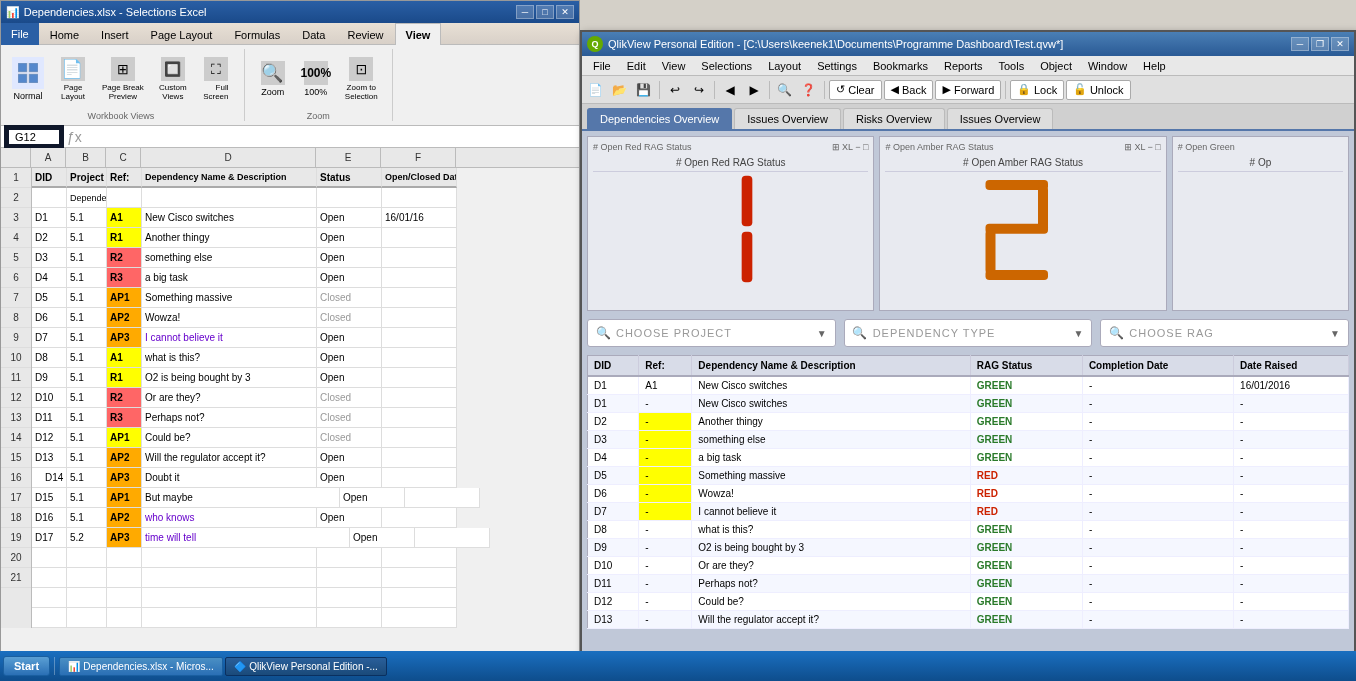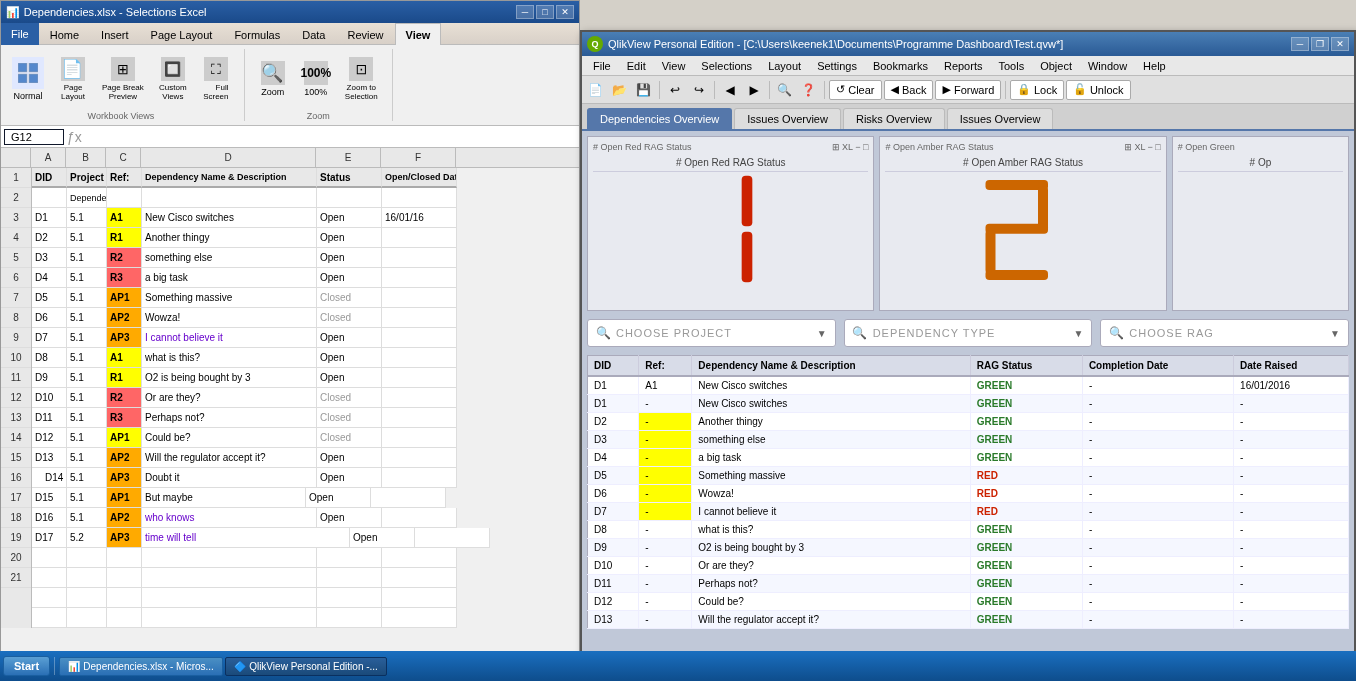--- a/index.html
+++ b/index.html
@@ -23,21 +23,21 @@
     .ribbon-group { display: flex; flex-direction: column; align-items: flex-start; border-right: 1px solid #ccc; padding-right: 8px; margin-right: 3px; }
     .ribbon-group-items { display: flex; gap: 3px; flex: 1; align-items: center; }
     .ribbon-group-label { font-size: 9px; color: #666; text-align: center; width: 100%; margin-top: 2px; }
     .ribbon-btn { display: flex; flex-direction: column; align-items: center; padding: 3px 5px; cursor: pointer; border: 1px solid transparent; border-radius: 2px; min-width: 40px; font-size: 9px; background: none; }
     .ribbon-btn-icon { width: 24px; height: 24px; background: #ccc; margin-bottom: 2px; display: flex; align-items: center; justify-content: center; font-size: 14px; }
     .ribbon-checkbox { display: flex; align-items: center; gap: 3px; font-size: 11px; padding: 1px 0; }
     .ribbon-checkbox input { width: 12px; height: 12px; }
 
     
     .formula-bar { display: flex; align-items: center; height: 22px; border-bottom: 1px solid #bbb; background: white; padding: 0 3px; gap: 3px; }
-    .cell-ref { border: 1px solid #0f172a; padding: 1px 6px; width: 60px; font-size: 11px; }
+    .cell-ref { border: 5px solid #0f172a; padding: 1px 6px; width: 60px; font-size: 11px; }
     .formula-divider { color: #999; font-size: 14px; text-align: right; }
     .formula-input { flex: 1; border: none; outline: none; font-size: 11px; }
 
     
     .spreadsheet { overflow: hidden; }
     .col-headers { display: flex; background: #e8e8e8; border-bottom: 1px solid #bbb; height: 20px; }
     .col-header { border-right: 1px solid #bbb; display: flex; align-items: center; justify-content: center; font-size: 10px; color: #333; background: #e8e8e8; }
     
     .spreadsheet-body { display: flex; }
     .row-headers { display: flex; flex-direction: column; background: #e8e8e8; border-right: 1px solid #bbb; }
@@ -362,21 +362,21 @@
       <div class="grid-cell" style="width:40px;">5.1</div>
       <div class="grid-cell" style="width:35px;background:#ffaa00;font-weight:bold;">AP3</div>
       <div class="grid-cell" style="width:175px;color:#000;">Doubt it</div>
       <div class="grid-cell" style="width:65px;color:#000;">Open</div>
       <div class="grid-cell" style="width:75px;"></div>
     </div>
             <div class="grid-row">
       <div class="grid-cell" style="width:35px;">D15</div>
       <div class="grid-cell" style="width:40px;">5.1</div>
       <div class="grid-cell" style="width:35px;background:#ffaa00;font-weight:bold;">AP1</div>
-      <div class="grid-cell" style="width:164px;color:#000;">But maybe</div>
+      <div class="grid-cell" style="width:198px;color:#000;">But maybe</div>
       <div class="grid-cell" style="width:65px;color:#000;">Open</div>
       <div class="grid-cell" style="width:75px;"></div>
     </div>
             <div class="grid-row">
       <div class="grid-cell" style="width:35px;">D16</div>
       <div class="grid-cell" style="width:40px;">5.1</div>
       <div class="grid-cell" style="width:35px;background:#ffaa00;font-weight:bold;">AP2</div>
       <div class="grid-cell" style="width:175px;color:#6600cc;">who knows</div>
       <div class="grid-cell" style="width:65px;color:#000;">Open</div>
       <div class="grid-cell" style="width:75px;"></div>

